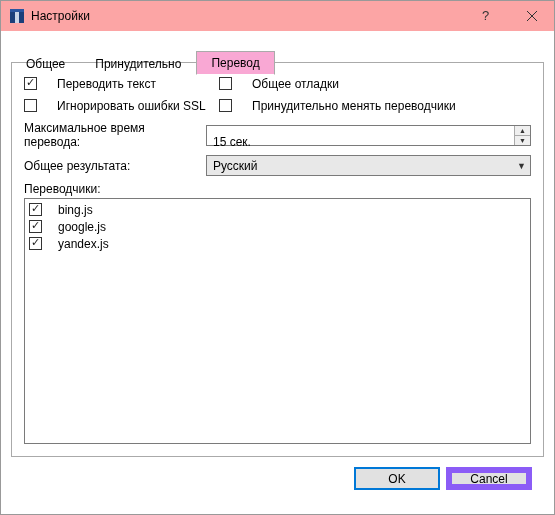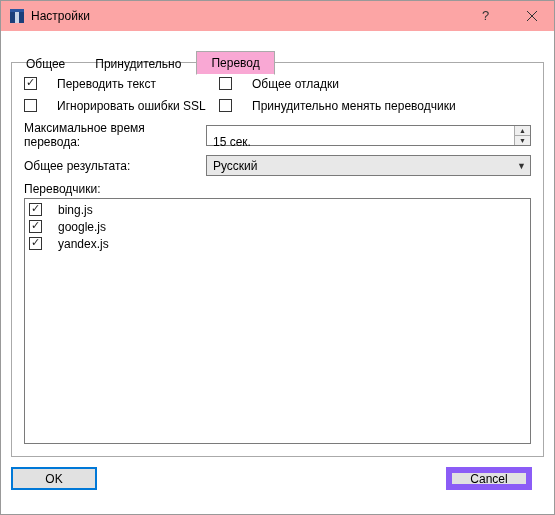--- a/index.html
+++ b/index.html
@@ -141,21 +141,21 @@
     overflow: auto;
   }
   .listitem {
     display: flex;
     align-items: center;
     gap: 16px;
     height: 17px;
   }
   .footer {
     display: flex;
-    justify-content: space-between;
+    justify-content: flex-end;
     gap: 6px;
     padding: 10px 12px 0 0;
   }
   .btn {
     min-width: 86px;
     height: 23px;
     border: 6px solid #8b5cf6;
     background: #e1e1e1;
     display: flex; align-items:center; justify-content:center;
     padding: 0 10px;

